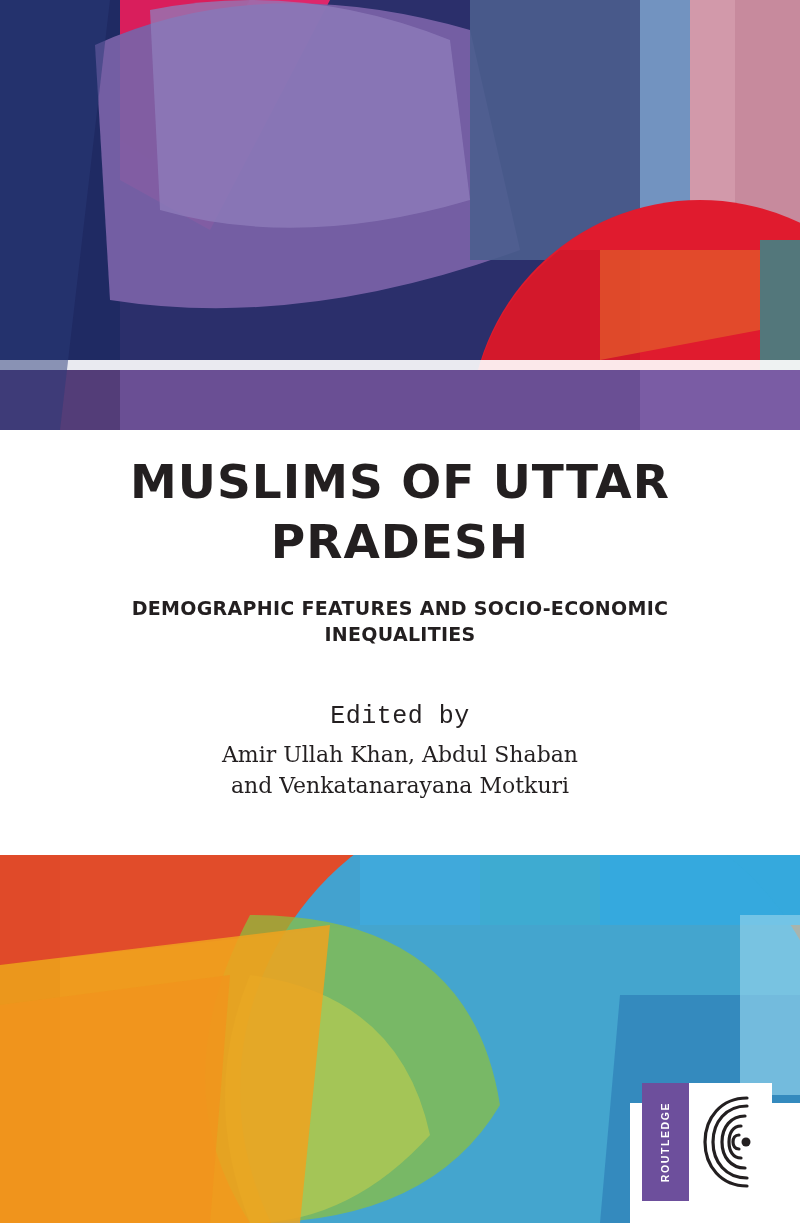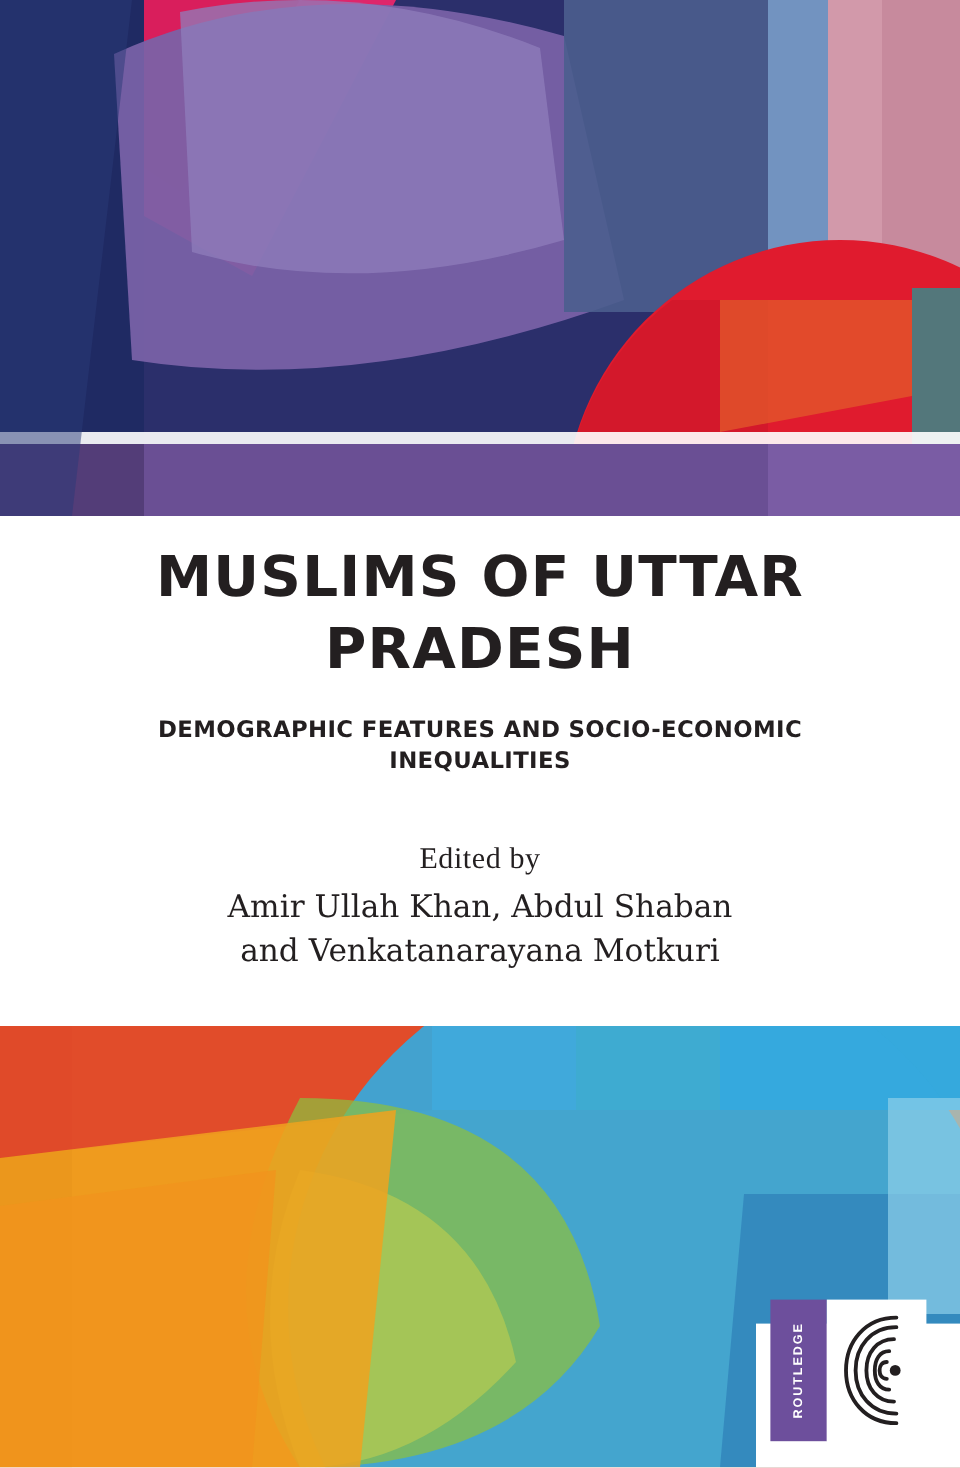--- a/index.html
+++ b/index.html
@@ -62,29 +62,29 @@
     font-family: "DejaVu Sans", sans-serif;
     font-weight: bold;
     font-size: 19px;
     line-height: 1.35;
     letter-spacing: 0.3px;
     color: #231f20;
     margin: 24px 0 0 0;
     text-transform: uppercase;
   }
   .edited-by {
-    font-family: Liberation Serif, serif;
+    font-family: Liberation Mono, monospace;
     font-size: 25px;
     color: #231f20;
     margin: 54px 0 0 0;
     letter-spacing: 0.5px;
   }
   .authors {
     font-family: "DejaVu Serif", serif;
-    font-size: 26px;
+    font-size: 22px;
     line-height: 1.45;
     color: #231f20;
     margin: 8px 0 0 0;
   }
 
   
   .logo {
     position: absolute;
     right: 28px;
     bottom: 22px;

